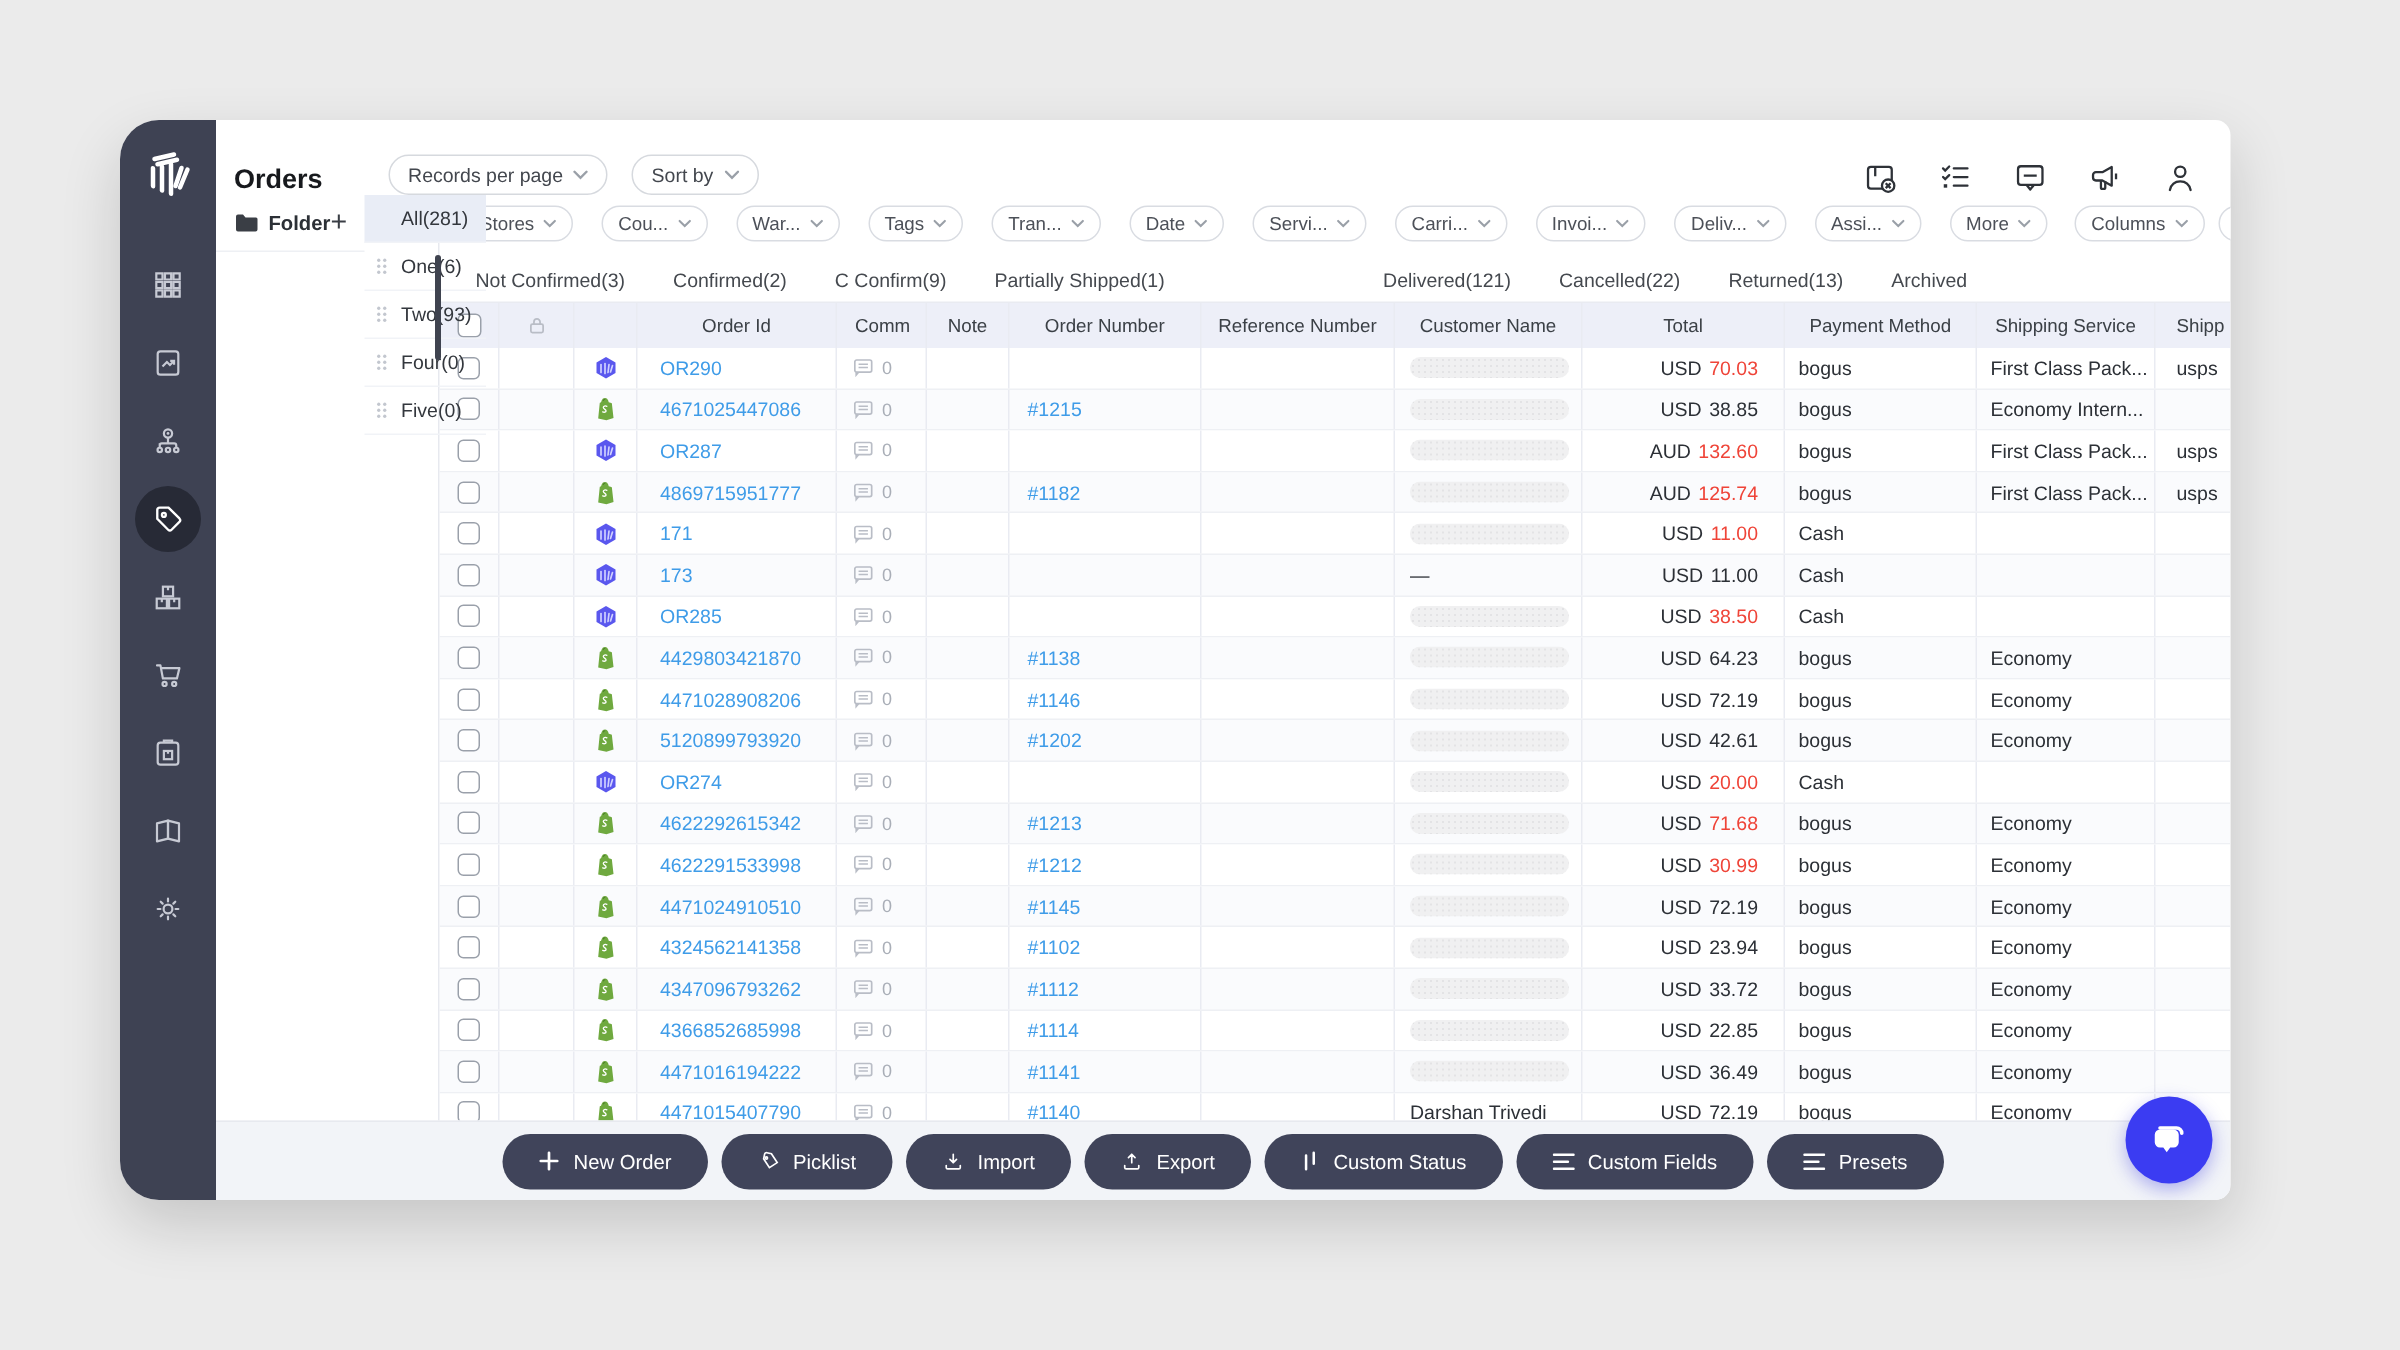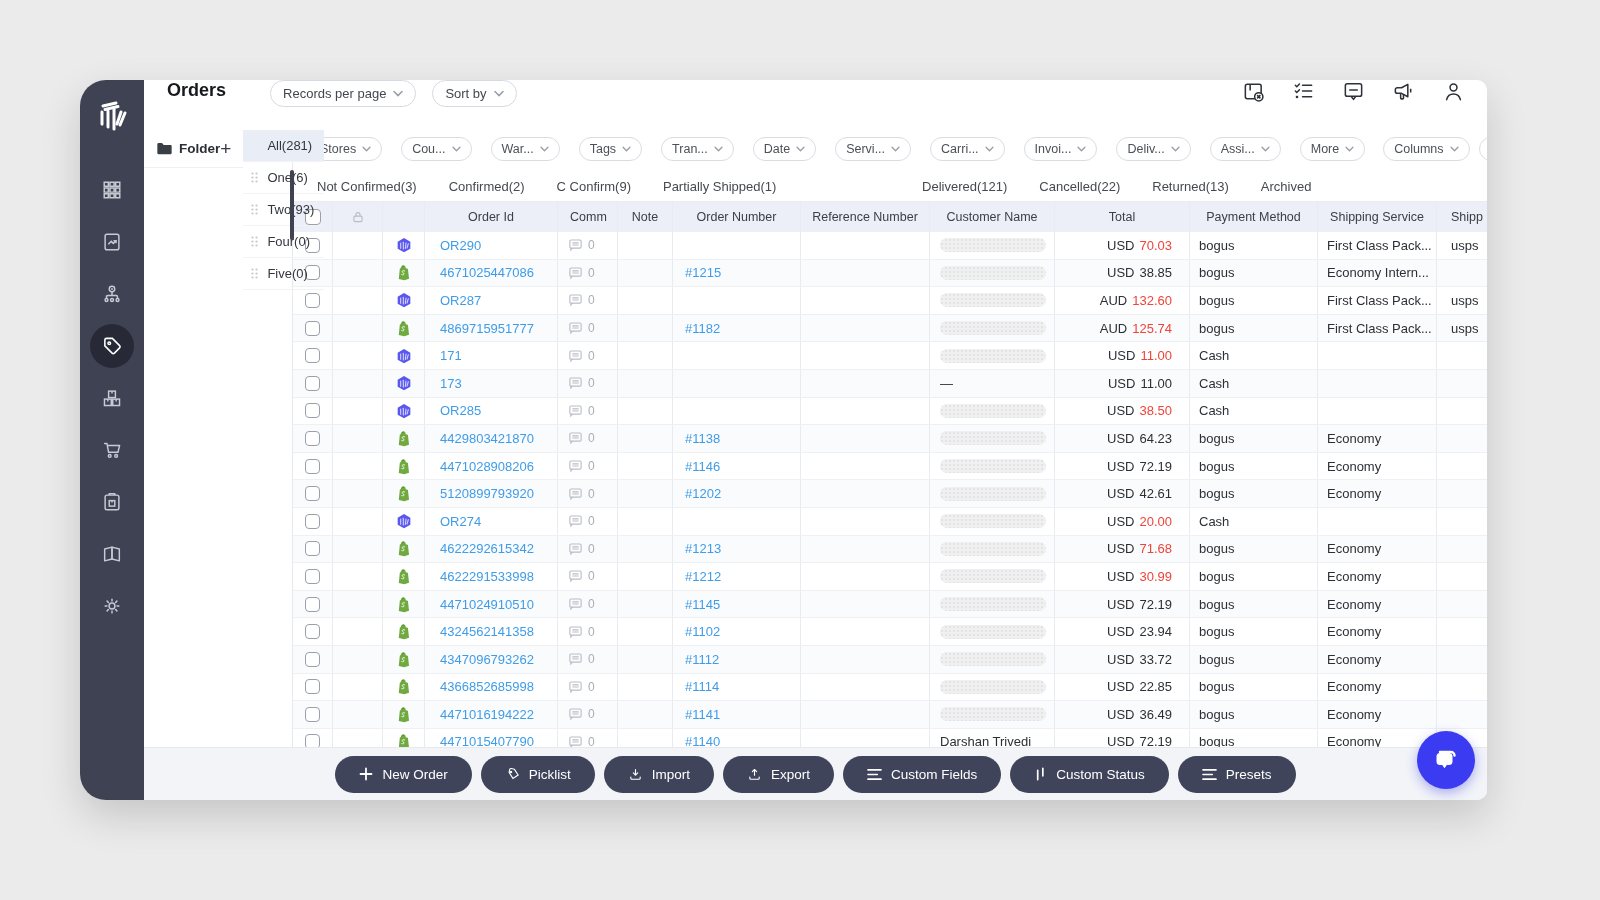--- a/index.html
+++ b/index.html
@@ -14,21 +14,21 @@
   .sidebar { width:64px; background:#3e4253; flex:none; display:flex; flex-direction:column; align-items:center; padding-top:14px; }
   .logo { width:44px; height:44px; display:flex; align-items:center; justify-content:center; margin-bottom:30px; }
   .nav-item { width:44px; height:44px; border-radius:50%; display:flex; align-items:center; justify-content:center; margin-bottom:8px; cursor:pointer; }
   .nav-item svg { stroke:#c7cad4; }
   .nav-item.active { background:#272a36; }
   .nav-item.active svg { stroke:#ffffff; }
 
   
   .main { flex:1; display:flex; flex-direction:column; min-width:0; }
 
-  .topbar { height:50px; flex:none; display:flex; align-items:flex-start; padding:0 22px 0 23px; }
+  .topbar { height:50px; flex:none; display:flex; align-items:flex-end; padding:0 22px 0 12px; }
   .page-title { font-size:18px; font-weight:700; color:#17191d; margin-right:28px; }
   .search-wrap { position:relative; }
   .search-wrap svg { position:absolute; left:9px; top:6px; }
   .search-input { width:243px; height:27px; border:1px solid #d6d9de; border-radius:14px; padding:0 10px 0 30px;
                   font-size:13.5px; color:#2c3036; outline:none; font-family:"Liberation Sans",sans-serif; }
   .search-input::placeholder { color:#43474e; opacity:1; }
   .pill { display:inline-flex; align-items:center; gap:7px; height:27px; border:1px solid #d6d9de; border-radius:14px;
           padding:0 12px; font-size:13px; color:#43474e; background:#fff; cursor:pointer; white-space:nowrap; }
   .topbar .pill { margin-left:16px; }
   .top-icons { margin-left:auto; display:flex; align-items:center; gap:27px; }
@@ -1278,40 +1278,40 @@
     <span class="bicon">
             <svg width="15" height="15" viewBox="0 0 24 24" fill="none" stroke="#fff" stroke-width="1.8" stroke-linecap="round" stroke-linejoin="round">
               <path d="M12 13V4M8.5 7.5L12 4l3.5 3.5"></path>
               <path d="M4.5 16v2a1.5 1.5 0 0 0 1.5 1.5h12a1.5 1.5 0 0 0 1.5-1.5v-2"></path>
             </svg>
           </span>
     <span>Export</span>
   </button>
         <button class="fbtn">
     <span class="bicon">
-            <svg width="15" height="13" viewBox="0 0 16 14" stroke="#fff" stroke-width="1.8" stroke-linecap="round">
-              <path d="M1 2h14M1 7h10M1 12h14"></path>
-            </svg>
-          </span>
-    <span>Custom Fields</span>
-  </button>
-        <button class="fbtn">
-    <span class="bicon">
             <svg width="13" height="14" viewBox="0 0 14 15" stroke="#fff" stroke-width="1.8" stroke-linecap="round">
               <path d="M4 3.5v10M9.5 1.5v8"></path>
             </svg>
           </span>
     <span>Custom Status</span>
   </button>
         <button class="fbtn">
     <span class="bicon">
             <svg width="15" height="13" viewBox="0 0 16 14" stroke="#fff" stroke-width="1.8" stroke-linecap="round">
               <path d="M1 2h14M1 7h10M1 12h14"></path>
             </svg>
           </span>
+    <span>Custom Fields</span>
+  </button>
+        <button class="fbtn">
+    <span class="bicon">
+            <svg width="15" height="13" viewBox="0 0 16 14" stroke="#fff" stroke-width="1.8" stroke-linecap="round">
+              <path d="M1 2h14M1 7h10M1 12h14"></path>
+            </svg>
+          </span>
     <span>Presets</span>
   </button>
       </div>
   </div>
 
   <div class="chat-fab">
     <svg width="30" height="30" viewBox="0 0 30 30" fill="none">
       <path d="M9 7h11a3.5 3.5 0 0 1 3.5 3.5" stroke="#fff" stroke-width="2.4" stroke-linecap="round"></path>
       <path d="M5.5 11.5A3.5 3.5 0 0 1 9 8h9a3.5 3.5 0 0 1 3.5 3.5v5A3.5 3.5 0 0 1 18 20h-2.2l-2.3 3.2L11.2 20H9a3.5 3.5 0 0 1-3.5-3.5v-5z" fill="#fff"></path>
     </svg>

